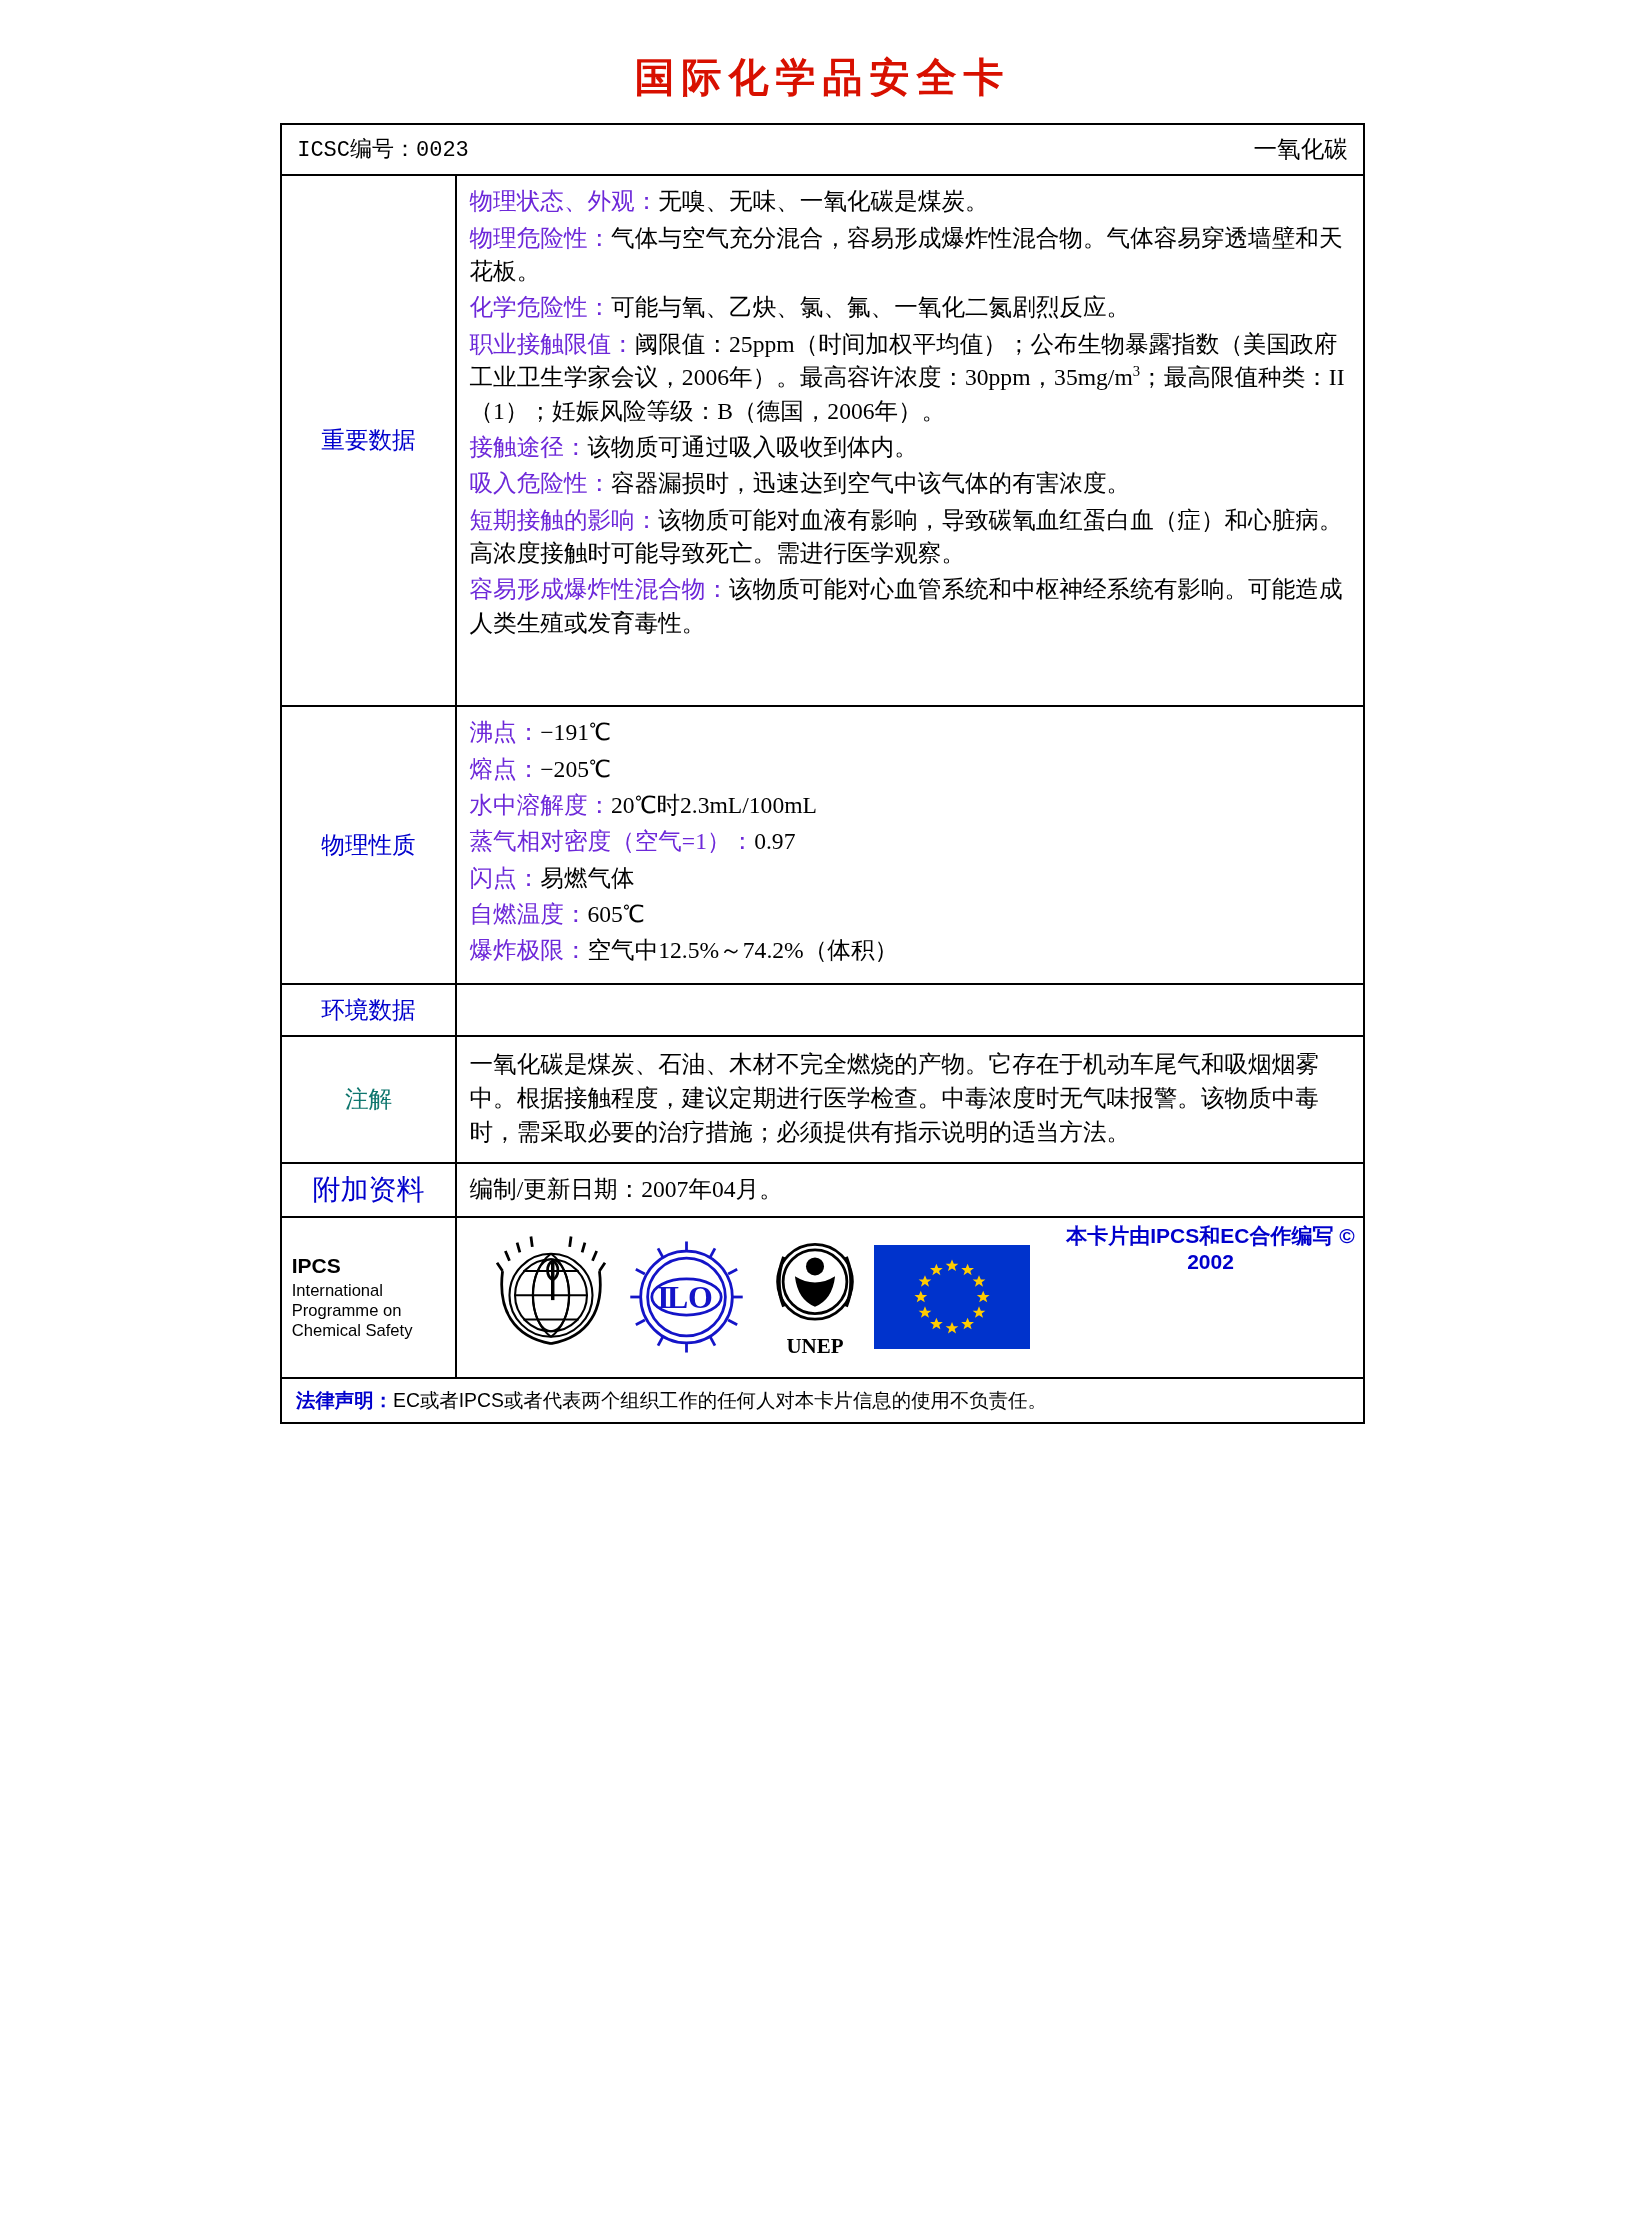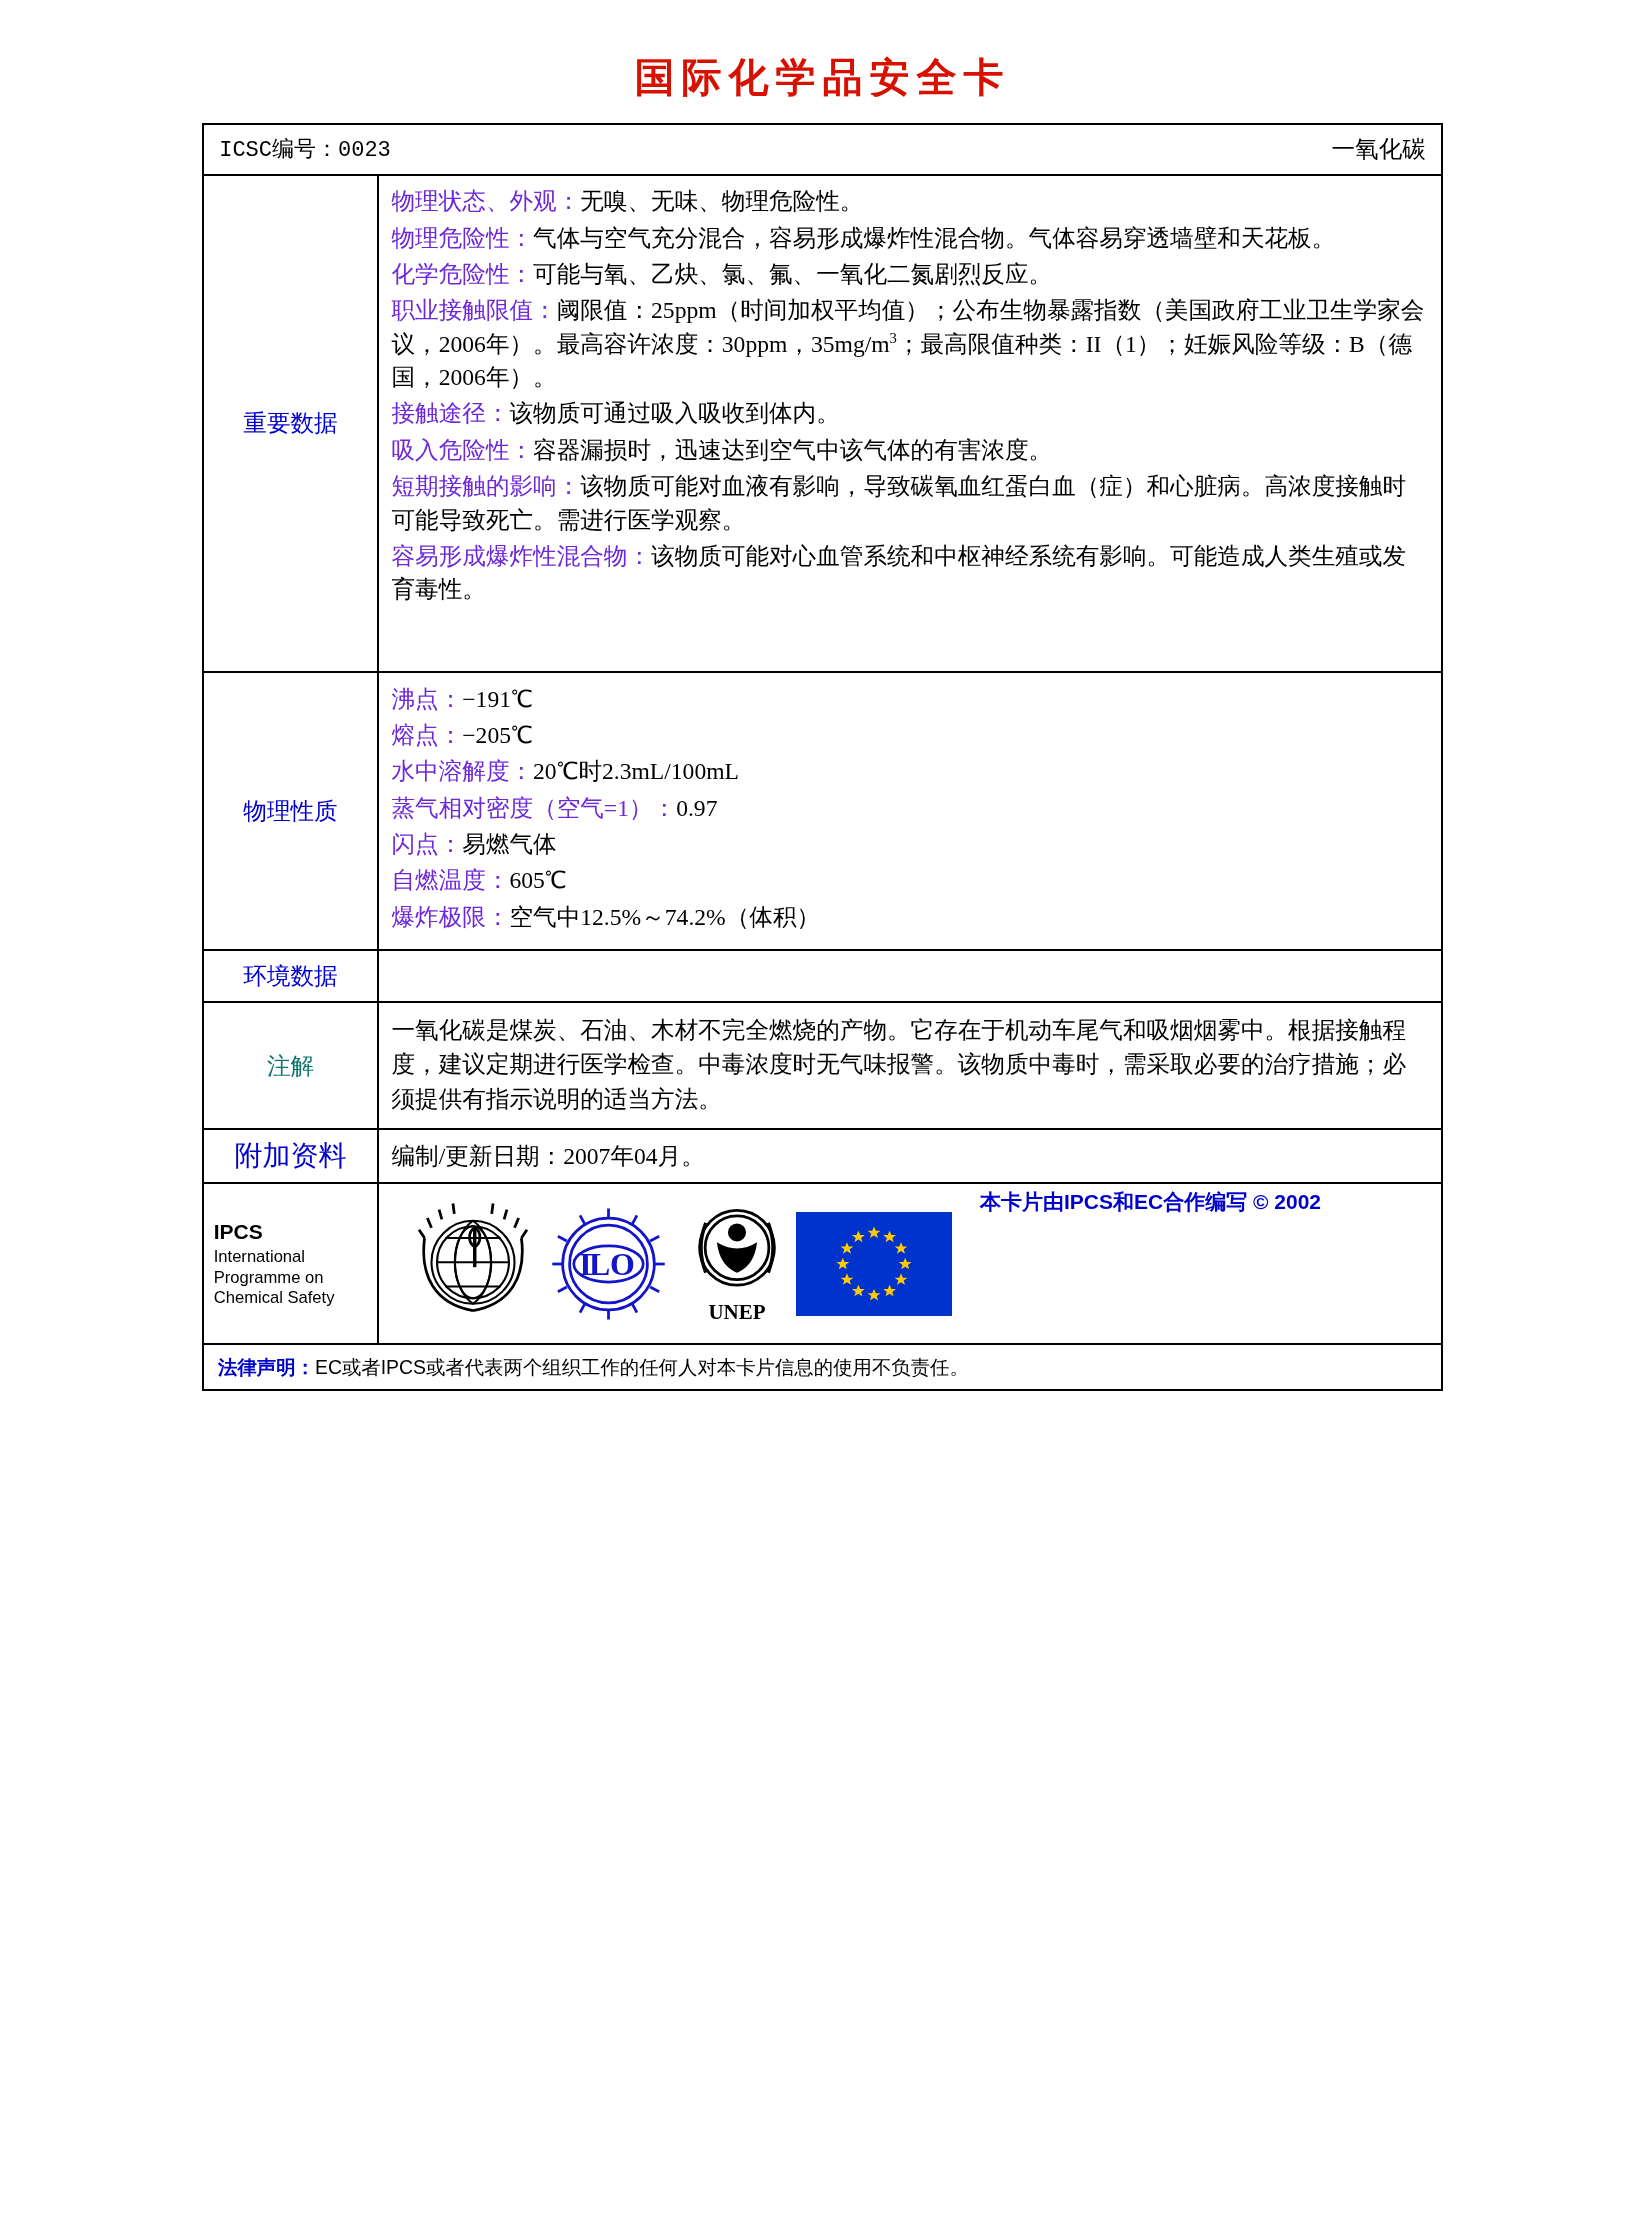--- a/index.html
+++ b/index.html
@@ -24,21 +24,21 @@
     text-align: center;
     color: #d81000;
     font-family: "Liberation Serif", serif;
     font-weight: bold;
     font-size: 40px;
     letter-spacing: 7px;
     margin-top: 50px;
     margin-bottom: 18px;
   }
   .card {
-    width: 1241px;
+    width: 1085px;
     margin: 0 auto;
     border: 2.1px solid #000;
     box-sizing: border-box;
   }
   .row {
     display: flex;
     border-bottom: 2.1px solid #000;
   }
   .row:last-child {
     border-bottom: none;
@@ -204,21 +204,21 @@
           <span class="lbl">ICSC编号：</span><span>0023</span>
         </div>
         <div class="chem">一氧化碳</div>
       </div>
     </div>
 
     <div class="row">
       <div class="lcell">重要数据</div>
       <div class="rcell">
         <p class="para">
-          <span class="lbl-b">物理状态、外观：</span><span>无嗅、无味、物理危险性。</span>
+          <span class="lbl-b">物理状态、外观：</span><span>无嗅、无味、一氧化碳是煤炭。</span>
         </p>
         <p class="para">
           <span class="lbl-b">物理危险性：</span><span>气体与空气充分混合，容易形成爆炸性混合物。气体容易穿透墙壁和天花板。</span>
         </p>
         <p class="para">
           <span class="lbl-b">化学危险性：</span><span>可能与氧、乙炔、氯、氟、一氧化二氮剧烈反应。</span>
         </p>
         <p class="para">
           <span class="lbl-b">职业接触限值：</span><span>阈限值：25ppm（时间加权平均值）；公布生物暴露指数（美国政府工业卫生学家会议，2006年）。最高容许浓度：30ppm，35mg/m</span><sup>3</sup><span>；最高限值种类：II（1）；妊娠风险等级：B（德国，2006年）。</span>
         </p>

